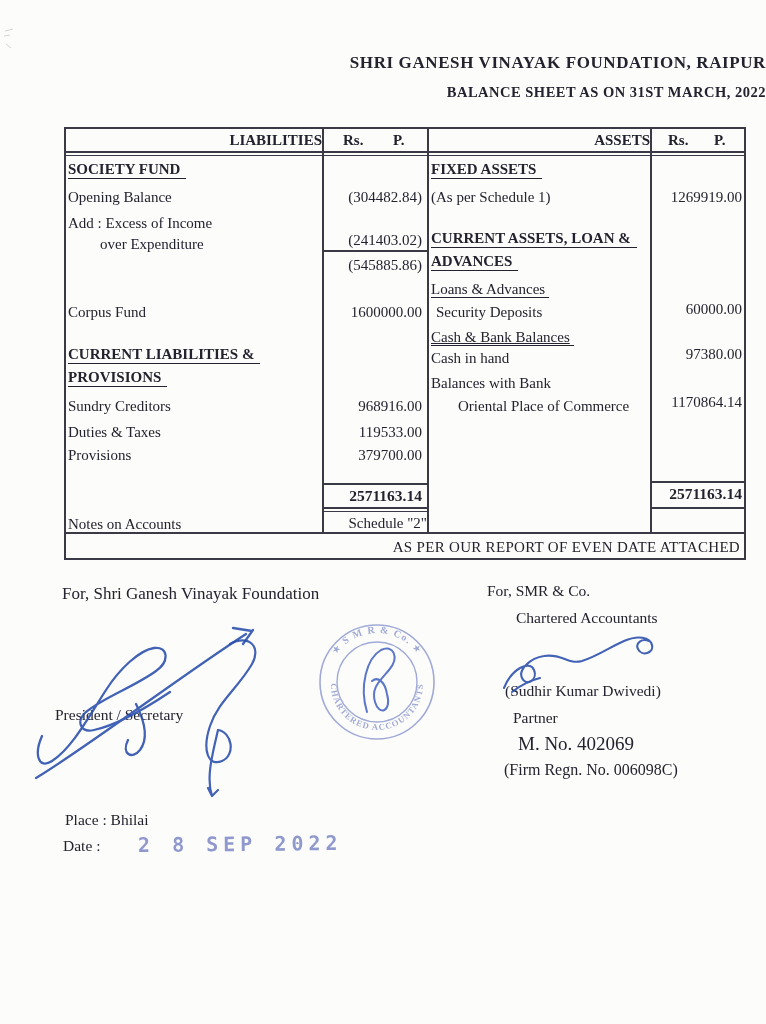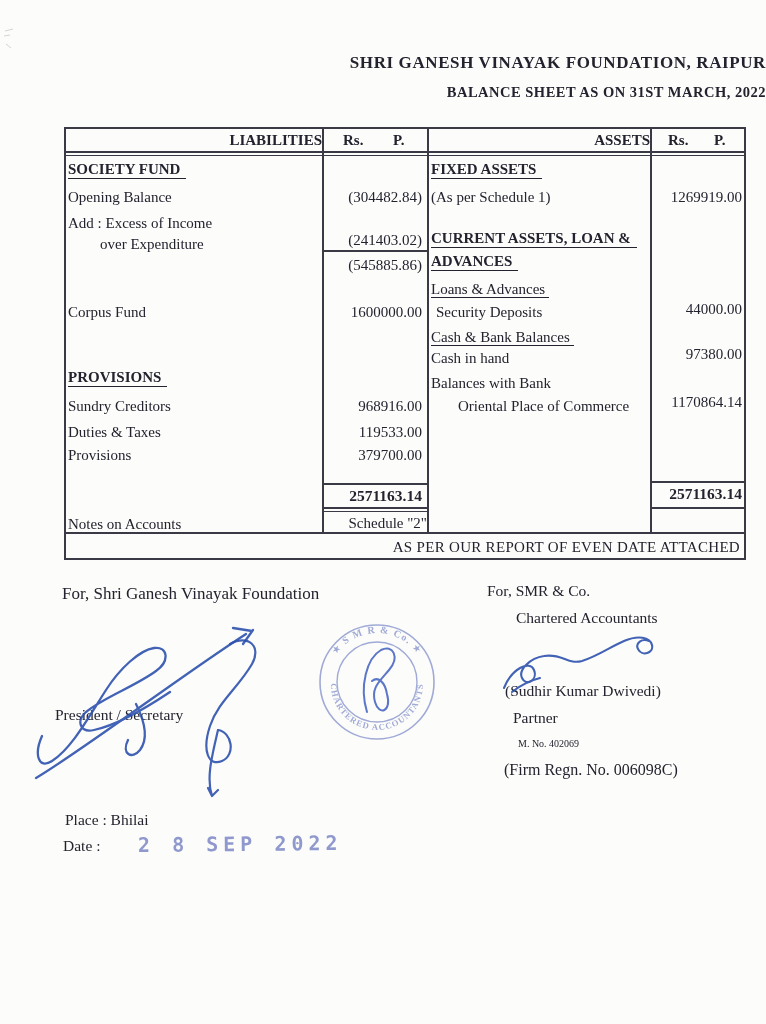--- a/index.html
+++ b/index.html
@@ -76,20 +76,21 @@
   <div class="t b" style="left:393px;top:130px;">P.</div>
   <div class="t b ctr" style="left:427px;top:130px;width:223px;">ASSETS</div>
   <div class="t b" style="left:668px;top:130px;">Rs.</div>
   <div class="t b" style="left:714px;top:130px;">P.</div>
 
   <div class="t" style="left:68px;top:159px;"><span class="hd">SOCIETY FUND</span></div>
   <div class="t" style="left:68px;top:187px;">Opening Balance</div>
   <div class="t" style="left:68px;top:213px;">Add : Excess of Income</div>
   <div class="t" style="left:100px;top:234px;">over Expenditure</div>
   <div class="t" style="left:68px;top:302px;">Corpus Fund</div>
+  <div class="t" style="left:68px;top:344px;"><span class="hd">CURRENT LIABILITIES &amp;</span></div>
   <div class="t" style="left:68px;top:367px;"><span class="hd">PROVISIONS</span></div>
   <div class="t" style="left:68px;top:396px;">Sundry Creditors</div>
   <div class="t" style="left:68px;top:422px;">Duties &amp; Taxes</div>
   <div class="t" style="left:68px;top:445px;">Provisions</div>
   <div class="t" style="left:68px;top:514px;text-align:center;">Notes on Accounts</div>
 
   <div class="amt" style="left:326px;top:187px;width:96px;">(304482.84)</div>
   <div class="amt" style="left:326px;top:230px;width:96px;">(241403.02)</div>
   <div class="amt" style="left:326px;top:255px;width:96px;">(545885.86)</div>
   <div class="amt" style="left:326px;top:302px;width:96px;">1600000.00</div>
@@ -98,41 +99,41 @@
   <div class="amt" style="left:326px;top:445px;width:96px;">379700.00</div>
   <div class="amt b" style="left:326px;top:486px;width:96px;font-size:15.5px;">2571163.14</div>
   <div class="t ctr" style="left:324px;top:513px;width:103px;">Schedule "2"</div>
 
   <div class="t" style="left:431px;top:159px;"><span class="hd">FIXED ASSETS</span></div>
   <div class="t" style="left:431px;top:187px;">(As per Schedule 1)</div>
   <div class="t" style="left:431px;top:228px;"><span class="hd">CURRENT ASSETS, LOAN &amp;</span></div>
   <div class="t" style="left:431px;top:251px;"><span class="hd">ADVANCES</span></div>
   <div class="t" style="left:431px;top:279px;text-align:center;"><span class="ul">Loans &amp; Advances</span></div>
   <div class="t" style="left:436px;top:302px;">Security Deposits</div>
-  <div class="t" style="left:431px;top:327px;"><span class="ul">Cash &amp; Bank Balances</span></div>
+  <div class="t" style="left:431px;top:327px;text-decoration:underline;"><span class="ul">Cash &amp; Bank Balances</span></div>
   <div class="t" style="left:431px;top:348px;">Cash in hand</div>
   <div class="t" style="left:431px;top:373px;">Balances with Bank</div>
   <div class="t" style="left:458px;top:396px;">Oriental Place of Commerce</div>
 
   <div class="amt" style="left:654px;top:187px;width:88px;">1269919.00</div>
-  <div class="amt" style="left:654px;top:299px;width:88px;">44000.00</div>
+  <div class="amt" style="left:654px;top:299px;width:88px;">60000.00</div>
   <div class="amt" style="left:654px;top:344px;width:88px;">97380.00</div>
   <div class="amt" style="left:654px;top:392px;width:88px;">1170864.14</div>
   <div class="amt b" style="left:654px;top:484px;width:88px;font-size:15.5px;">2571163.14</div>
 
   <div class="t rt" style="left:64px;top:537px;width:676px;letter-spacing:.3px;">AS PER OUR REPORT OF EVEN DATE ATTACHED</div>
 
   <div class="t" style="left:62px;top:584px;font-size:17px;">For, Shri Ganesh Vinayak Foundation</div>
   <div class="t" style="left:55px;top:705px;font-size:15.5px;">President / Secretary</div>
 
   <div class="t" style="left:487px;top:581px;font-size:15.5px;">For, SMR &amp; Co.</div>
   <div class="t" style="left:516px;top:608px;font-size:15.5px;">Chartered Accountants</div>
   <div class="t" style="left:505px;top:681px;font-size:15.5px;">(Sudhir Kumar Dwivedi)</div>
   <div class="t" style="left:513px;top:708px;font-size:15.5px;">Partner</div>
-  <div class="t" style="left:518px;top:734px;font-size:10px;">M. No. 402069</div>
+  <div class="t" style="left:518px;top:734px;font-size:19px;">M. No. 402069</div>
   <div class="t" style="left:504px;top:760px;font-size:16px;">(Firm Regn. No. 006098C)</div>
 
   <svg class="sigsvg" style="left:28px;top:608px;" width="260" height="190" viewBox="0 0 260 190">
     <g stroke="#2e52ae" stroke-width="2.3" fill="none" stroke-linecap="round" opacity="0.9">
       <path d="M14,128 C6,146 10,162 24,153 C44,140 60,110 78,82 C92,60 112,42 126,40 C140,38 142,53 128,63 C106,79 76,89 58,104 C48,113 52,125 66,122 C90,117 118,100 142,84"></path>
       <path d="M8,170 C58,140 150,70 218,26"></path>
       <path d="M205,20 L224,23 M215,36 L225,22"></path>
       <path d="M108,96 C116,112 121,130 112,142 C104,152 93,146 100,132"></path>
     </g>
   </svg>

